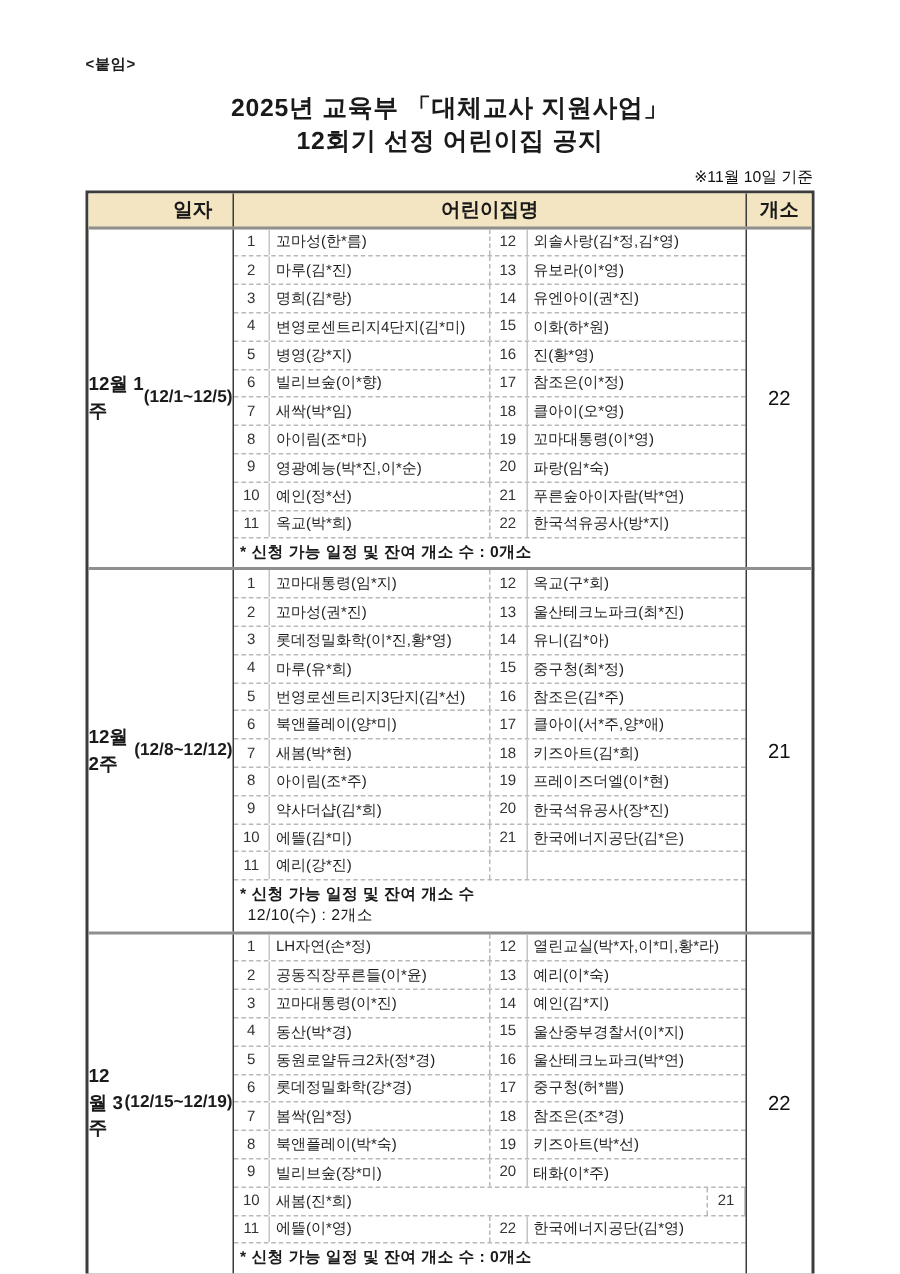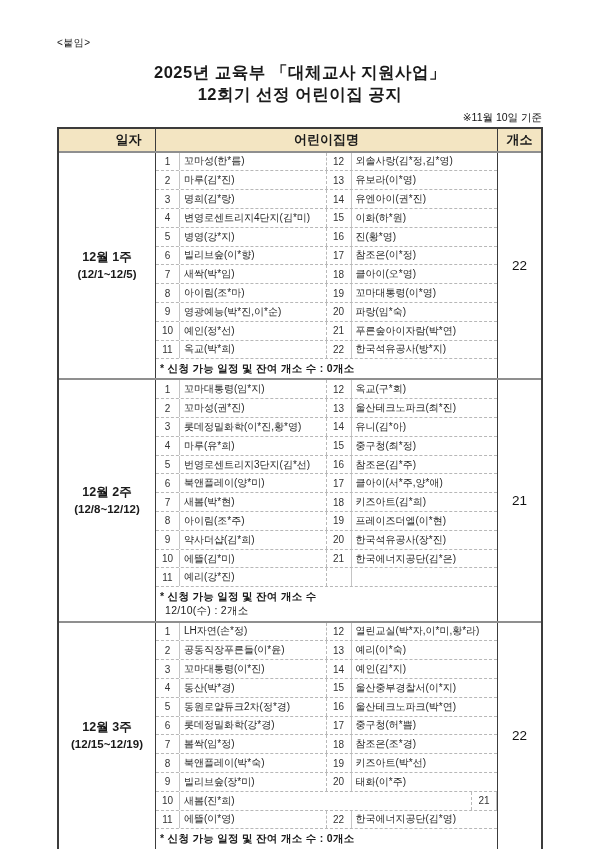--- a/index.html
+++ b/index.html
@@ -5,39 +5,39 @@
   * { box-sizing: border-box; margin: 0; padding: 0; }
   html, body { background: #ffffff; }
   body {
     width: 600px; height: 849px;
     font-family: "Liberation Sans", "DejaVu Sans", sans-serif;
     color: #1a1a1a;
     position: relative;
   }
   .page { width: 600px; height: 849px; padding: 36px 57px 0 57px; }
 
-  .attachment { font-size: 10px; font-weight: normal; letter-spacing: 0.5px; }
+  .attachment { font-size: 10px; font-weight: bold; letter-spacing: 0.5px; }
 
   .title-block { text-align: center; margin-top: 11px; }
   .title-line { font-size: 16.5px; font-weight: bold; line-height: 1.35; letter-spacing: 0.5px; }
 
   .date-note { text-align: right; font-size: 10.5px; margin: 5px 1px 2px 0; color: #111; }
 
   .table { border: 2px solid #3c3c3c; background: #fff; }
 
   .header-row { display: flex; background: #f3e5c2; border-bottom: 2px solid #8f8f8f; height: 24px; font-weight: bold; font-size: 13px; }
   .header-row > div { display: flex; align-items: center; justify-content: center; }
   .h-date  { width: 97px; border-right: 1.5px solid #3c3c3c; padding-left: 43px; }
   .h-name  { flex: 1; }
   .h-count { width: 44px; border-left: 1.5px solid #3c3c3c; }
 
   .week-block { display: flex; border-bottom: 2px solid #8f8f8f; }
   .week-block:last-child { border-bottom: none; }
 
-  .date-cell { width: 97px; border-right: 1.5px solid #3c3c3c; display: flex; flex-direction: column; justify-content: center; align-items: center; }
+  .date-cell { width: 97px; border-right: 1.5px solid #3c3c3c; display: flex; flex-direction: row; justify-content: center; align-items: center; }
   .week-label { font-size: 12.5px; font-weight: bold; line-height: 1.4; }
   .week-range { font-size: 11.5px; font-weight: bold; line-height: 1.3; }
 
   .entries-cell { flex: 1; display: flex; flex-direction: column; }
   .entry-row { display: flex; height: 18.8px; border-bottom: 1px dashed #b8b8b8; }
   .num-cell { width: 24px; display: flex; align-items: center; justify-content: center; font-size: 10px; color: #333; border-right: 1px solid #c4c4c4; flex: none; }
   .num-cell.right { width: 26px; border-left: 1px dashed #b8b8b8; }
   .name-cell { flex: 1; display: flex; align-items: center; padding: 0 4px; font-size: 10px; color: #1f1f1f; white-space: nowrap; overflow: hidden; }
 
   .note-row { padding: 2px 4px 3px 4px; font-size: 10.5px; }

